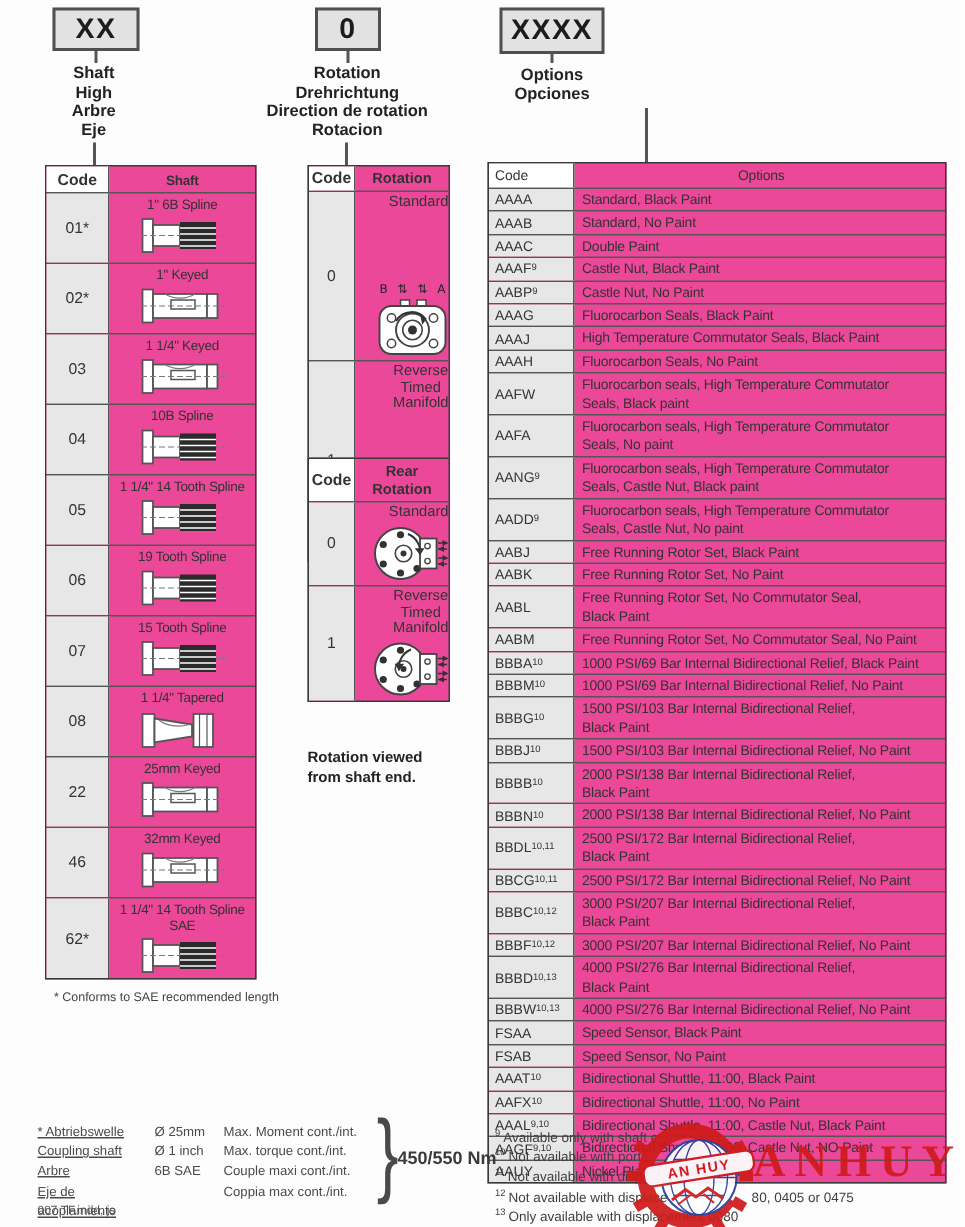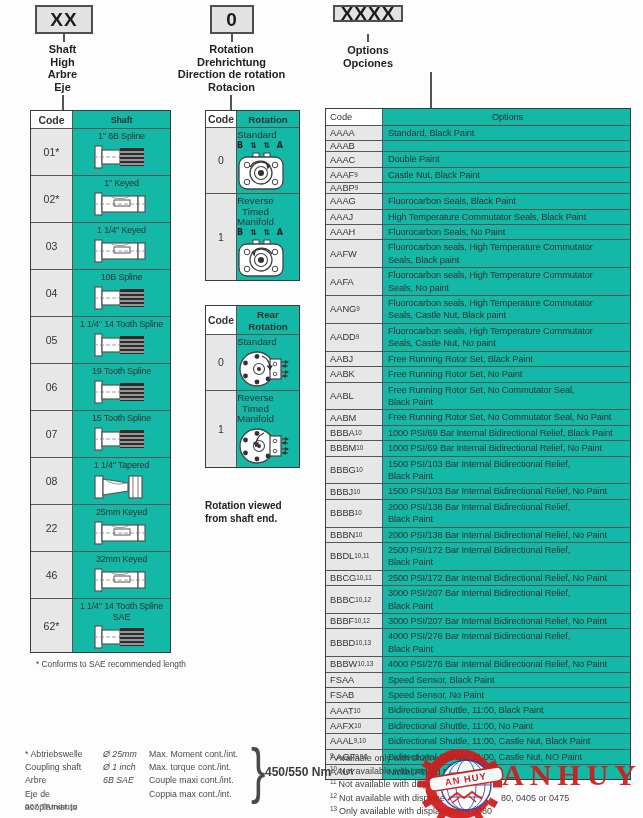--- a/index.html
+++ b/index.html
@@ -5,31 +5,31 @@
   html,body{margin:0;padding:0;background:#fff;}
   .page{position:relative;width:643px;height:818px;background:#fdfdfd;
         font-family:"Liberation Sans",sans-serif;color:#333;overflow:hidden;padding-left:38px;}
 
   
   .hbox{position:absolute;background:#e2e2e2;border:2px solid #4f4f4f;
         display:flex;align-items:center;justify-content:center;
         font-weight:bold;font-size:19px;letter-spacing:1px;color:#1c1c1c;box-sizing:border-box;}
   #box-shaft{left:35px;top:5px;width:58px;height:29px;}
   #box-rotation{left:210px;top:5px;width:44px;height:29px;}
-  #box-options{left:333px;top:5px;width:70px;height:17px;}
+  #box-options{left:333px;top:5px;width:70px;height:31px;}
   .tick{position:absolute;width:2px;background:#555;}
   .vline{position:absolute;width:1.5px;background:#555;}
   .lbl{position:absolute;font-weight:bold;font-size:11px;line-height:12.5px;
        text-align:center;color:#222;}
   #lbl-shaft{left:15px;top:43px;width:95px;}
   #lbl-rotation{left:160px;top:43px;width:143px;}
   #lbl-options{left:328px;top:44px;width:80px;}
 
   
-  .tbl{position:absolute;border:1.5px solid #3a3a3a;background:#14b8a6;box-sizing:border-box;}
+  .tbl{position:absolute;border:1.5px solid #3a3a3a;background:#ec4899;box-sizing:border-box;}
   .trow{display:flex;border-top:1px solid #555;box-sizing:border-box;align-items:stretch;}
   .trow:first-child{border-top:none;}
   .cell{box-sizing:border-box;}
   .cell-code{background:#e7e7e7;border-right:1px solid #555;display:flex;
              align-items:center;justify-content:center;flex:none;}
   .hrow .cell-code{background:#fff;}
   .hrow{font-weight:bold;}
 
   
   #shaft-table{left:30px;top:110px;width:141px;}
@@ -44,24 +44,24 @@
   .shaft-cell .icon{margin-top:1px;}
   #shaft-footnote{position:absolute;left:36px;top:659px;font-size:8.3px;color:#444;}
 
   
   #rot-table{left:205px;top:110px;width:95px;}
   #rear-table{left:205px;top:305px;width:95px;}
   #rot-table .cell-code,#rear-table .cell-code{width:31px;font-size:10.5px;}
   #rot-table .hrow{height:16px;font-size:11.5px;}
   #rear-table .hrow{height:28px;font-size:11.5px;}
   #rot-table .hrow .cell,#rear-table .hrow .cell{display:flex;align-items:center;justify-content:center;text-align:center;line-height:12px;}
-  .rot-cell{flex:1;display:flex;flex-direction:column;align-items:flex-start;
+  .rot-cell{flex:1;display:flex;flex-direction:column;align-items:flex-end;
             padding-top:2px;font-size:9.8px;line-height:10.8px;white-space:pre-line;text-align:center;}
-  .ports{font-family:"DejaVu Sans",sans-serif;font-size:8px;font-weight:bold;
-         letter-spacing:2px;line-height:10px;color:#222;}
+  .ports{font-family:"DejaVu Sans",sans-serif;font-size:8px;font-weight:normal;
+         letter-spacing:2px;line-height:10px;color:#222;margin-top:47px;}
   #rot-note{position:absolute;left:205px;top:500px;width:110px;font-weight:bold;
             font-size:10px;line-height:12.5px;white-space:pre-line;color:#222;}
 
   
   #opt-table{left:325px;top:108px;width:306px;}
   #opt-table .cell-code{width:57px;justify-content:flex-start;padding-left:4px;font-size:9.3px;}
   #opt-table .hrow{height:16px;font-weight:normal;font-size:10.5px;}
   #opt-table .hrow .cell-code{align-items:center;}
   #opt-table .hrow .opt-text{display:flex;align-items:center;justify-content:center;}
   .opt-text{flex:1;padding:1px 3px 1px 5px;font-size:9.3px;line-height:12.4px;
@@ -73,22 +73,22 @@
   #footnotes-right{position:absolute;left:330px;top:752px;width:305px;
                    font-size:9px;line-height:13.2px;color:#3f3f3f;}
   .fline{display:flex;align-items:flex-end;white-space:nowrap;}
   .fline .fsup{font-size:6.3px;margin-right:2px;transform:translateY(-3px);}
   .fgap{display:inline-block;width:56px;}
 
   
   #spec-block{position:absolute;left:25px;top:748px;font-size:8.8px;
               line-height:13.2px;color:#4a4a4a;}
   .spec-row{display:flex;}
-  .spec-lang{width:78px;}
-  .spec-val{width:46px;font-style:italic;}
+  .spec-lang{width:78px;text-decoration:underline;}
+  .spec-val{width:46px;}
   .spec-torque{width:108px;}
   .brace{position:absolute;left:248px;top:741px;font-size:62px;color:#4a4a4a;
          transform:scaleX(0.7);line-height:58px;}
   .brace::before{content:"}";}
   #spec-value{position:absolute;left:265px;top:765px;font-size:12px;font-weight:bold;color:#3a3a3a;}
   #doc-id{position:absolute;left:25px;top:802px;font-size:8px;color:#555;}
 
   
   #watermark{position:absolute;left:416px;top:742px;width:228px;height:76px;
              z-index:5;opacity:0.93;pointer-events:none;}
@@ -390,39 +390,41 @@
       <div class="trow">
         <div class="cell cell-code">
           <span>AAAA</span>
         </div>
         <div class="cell opt-text nowrap">Standard, Black Paint</div>
       </div>
       <div class="trow">
         <div class="cell cell-code">
           <span>AAAB</span>
         </div>
+        <div class="cell opt-text nowrap">Standard, No Paint</div>
       </div>
       <div class="trow">
         <div class="cell cell-code">
           <span>AAAC</span>
         </div>
         <div class="cell opt-text nowrap">Double Paint</div>
       </div>
       <div class="trow">
         <div class="cell cell-code">
           <span>AAAF</span>
           <sup>9</sup>
         </div>
         <div class="cell opt-text nowrap">Castle Nut, Black Paint</div>
       </div>
       <div class="trow">
         <div class="cell cell-code">
           <span>AABP</span>
           <sup>9</sup>
         </div>
+        <div class="cell opt-text nowrap">Castle Nut, No Paint</div>
       </div>
       <div class="trow">
         <div class="cell cell-code">
           <span>AAAG</span>
         </div>
         <div class="cell opt-text nowrap">Fluorocarbon Seals, Black Paint</div>
       </div>
       <div class="trow">
         <div class="cell cell-code">
           <span>AAAJ</span>

